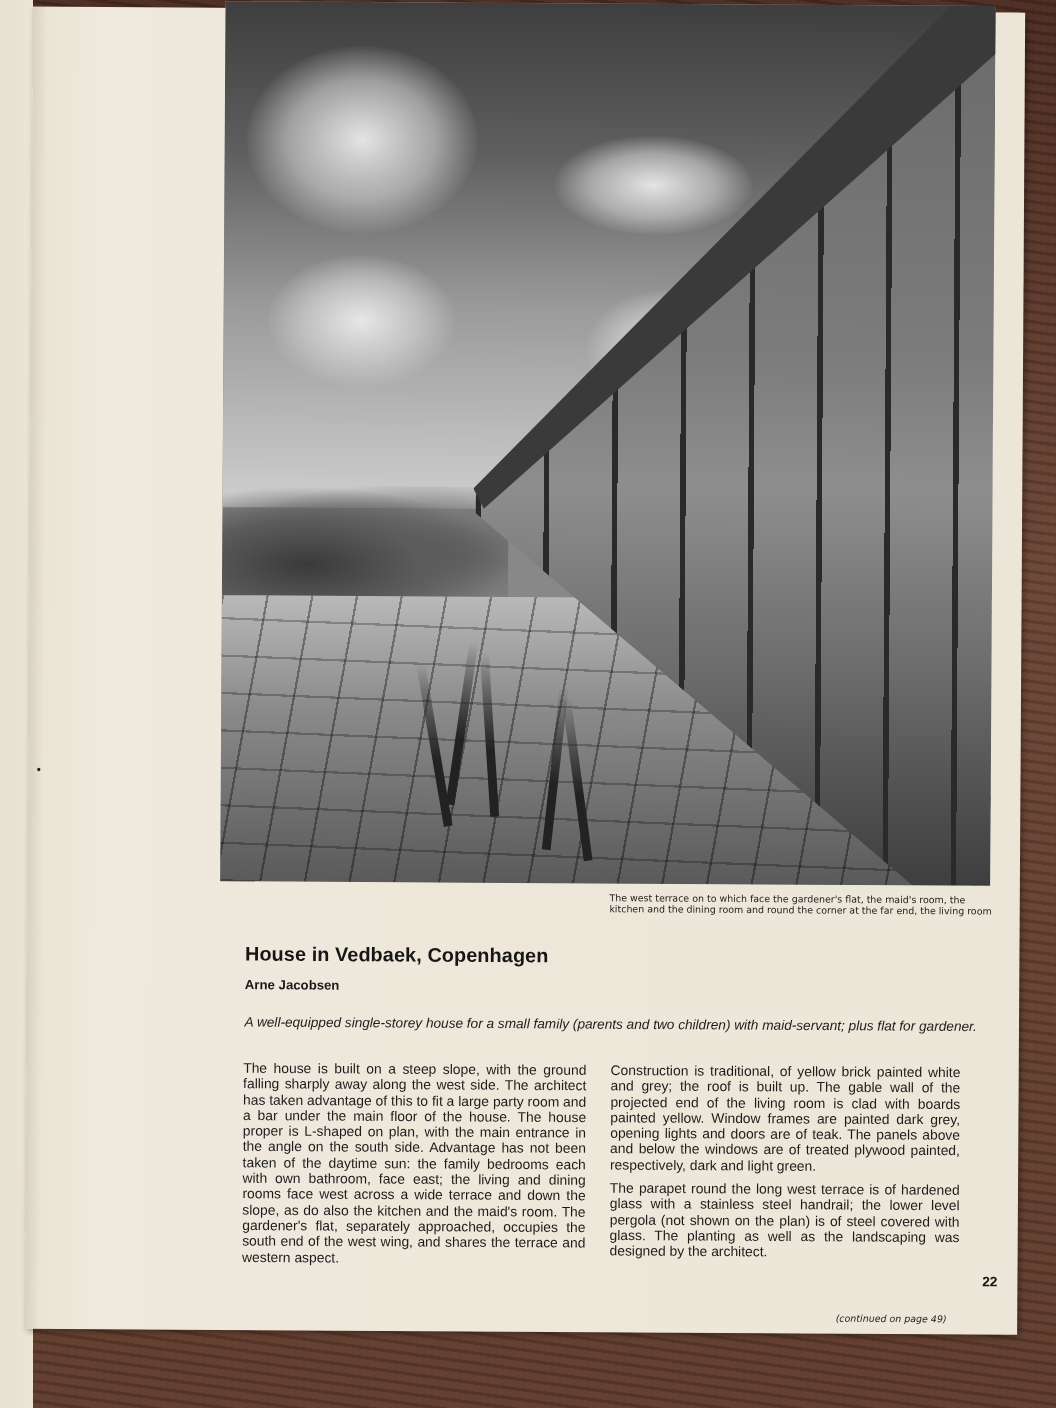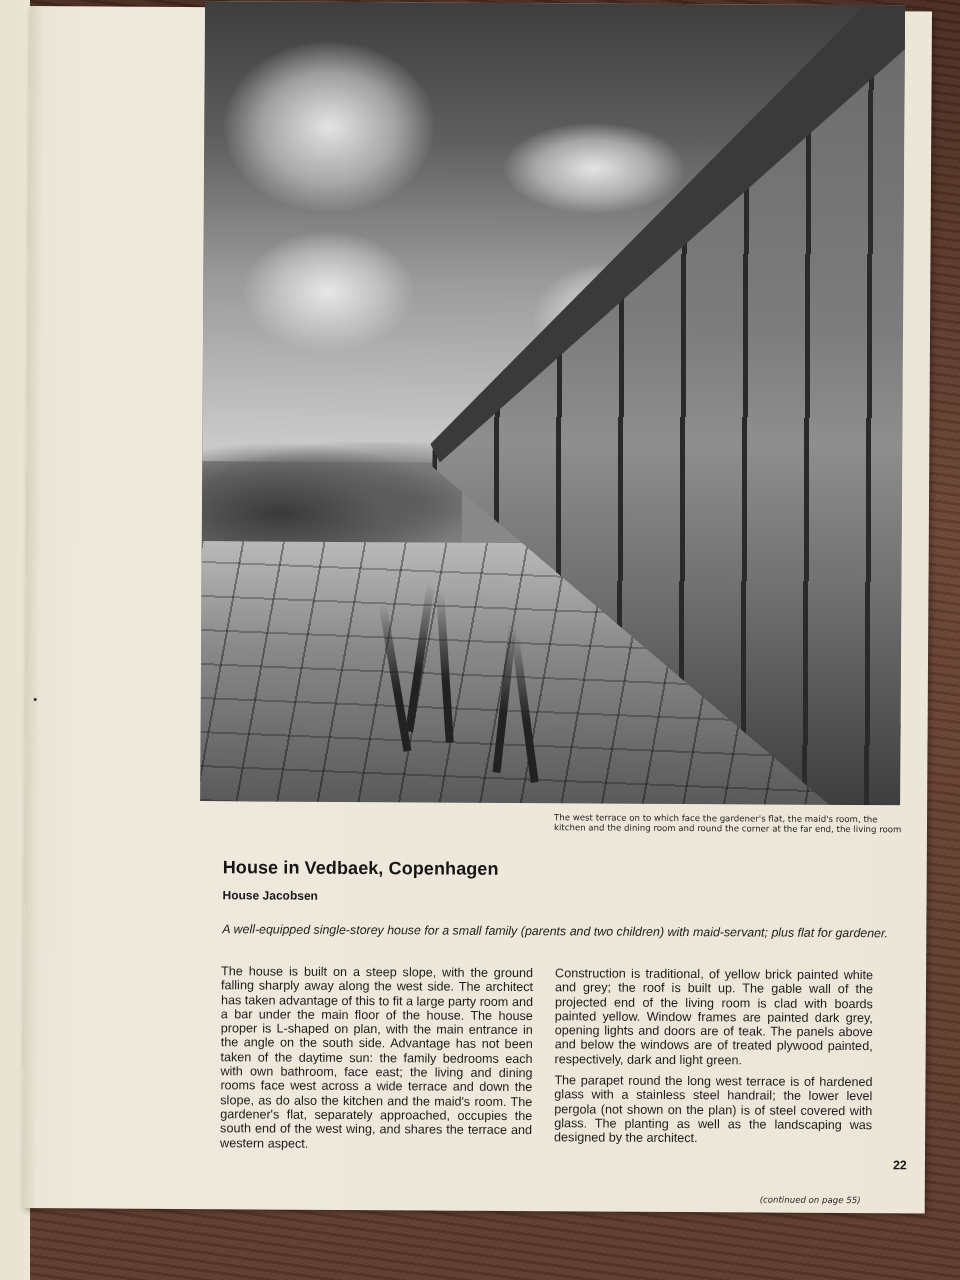--- a/index.html
+++ b/index.html
@@ -118,26 +118,26 @@
     <div class="grass" style="left:190px;top:600px;transform:rotate(-10deg);"></div>
     <div class="grass" style="left:215px;top:580px;transform:rotate(8deg);"></div>
     <div class="grass" style="left:240px;top:590px;transform:rotate(-4deg);"></div>
     <div class="grass" style="left:300px;top:620px;transform:rotate(6deg);"></div>
     <div class="grass" style="left:320px;top:630px;transform:rotate(-8deg);"></div>
   </div>
 
   <div class="caption">The west terrace on to which face the gardener's flat, the maid's room, the kitchen and the dining room  and round the corner at the far end, the living room</div>
 
   <div class="title">House in Vedbaek, Copenhagen</div>
-  <div class="author">House Jacobsen</div>
+  <div class="author">Arne Jacobsen</div>
   <div class="standfirst">A well-equipped single-storey house for a small family (parents and two children) with maid-servant; plus flat for gardener.</div>
 
   <div class="col col1">
     <p>The house is built on a steep slope, with the ground falling sharply away along the west side. The architect has taken advantage of this to fit a large party room and a bar under the main floor of the house. The house proper is L-shaped on plan, with the main entrance in the angle on the south side. Advantage has not been taken of the daytime sun: the family bedrooms each with own bathroom, face east; the living and dining rooms face west across a wide terrace and down the slope, as do also the kitchen and the maid's room. The gardener's flat, separately approached, occupies the south end of the west wing, and shares the terrace and western aspect.</p>
   </div>
   <div class="col col2">
     <p>Construction is traditional, of yellow brick painted white and grey; the roof is built up. The gable wall of the projected end of the living room is clad with boards painted yellow. Window frames are painted dark grey, opening lights and doors are of teak. The panels above and below the windows are of treated plywood painted, respectively, dark and light green.</p>
     <p>The parapet round the long west terrace is of hardened glass with a stainless steel handrail; the lower level pergola (not shown on the plan) is of steel covered with glass. The planting as well as the landscaping was designed by the architect.</p>
   </div>
 
   <div class="page-number">22</div>
-  <div class="continued">(continued on page 55)</div>
+  <div class="continued">(continued on page 49)</div>
 </div>
 
 </body></html>

